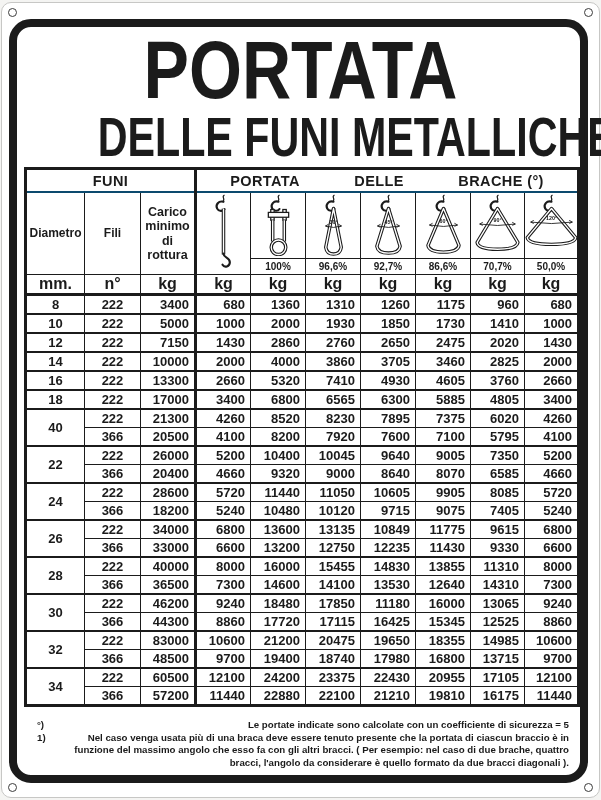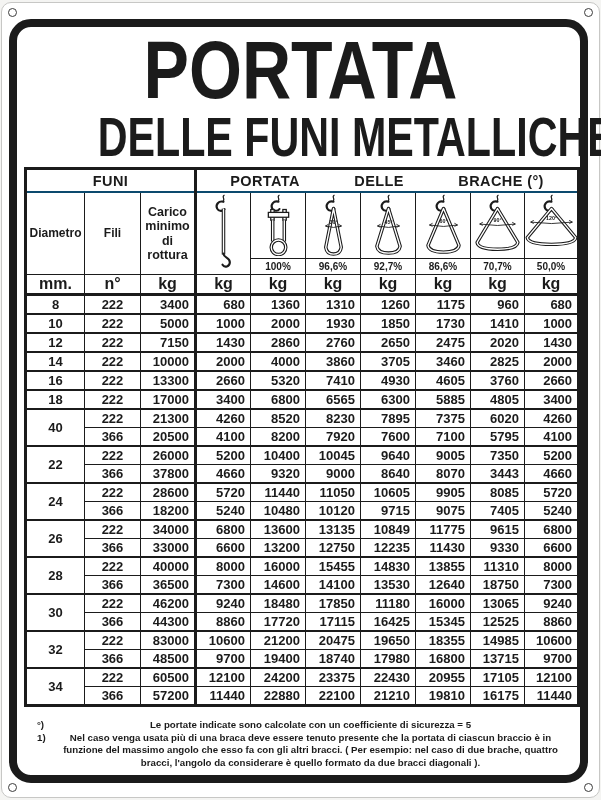--- a/index.html
+++ b/index.html
@@ -60,21 +60,21 @@
   tbody tr.gs td{border-top:2.5px solid #1b1b1b;}
   tbody td.c-num{text-align:right;padding-right:5px;}
   tbody td.c-diam,tbody td.c-fili{text-align:center;}
 
   .notes{
     position:absolute;left:37px;right:32px;top:719px;
     font-size:9.7px;font-weight:700;line-height:1.3;
   }
   .note{display:flex;}
   .note .mk{flex:0 0 15px;}
-  .note .tx{flex:1;text-align:center;}
+  .note .tx{flex:1;text-align:right;}
 
   
   .hk{fill:none;stroke:#1b1b1b;stroke-width:2.2;stroke-linecap:round}
   .tl2{fill:none;stroke:#1b1b1b;stroke-width:1.2}
   .rope{fill:none;stroke:#1b1b1b;stroke-width:3.6;stroke-linejoin:round}
   .ropein{fill:none;stroke:#ffffff;stroke-width:1.4;stroke-linejoin:round}
   .box{fill:#ffffff;stroke:#1b1b1b;stroke-width:1.3}
   .ang{fill:none;stroke:#1b1b1b;stroke-width:.9}
   .alab{font-family:"Liberation Sans",sans-serif;font-size:5.5px;font-weight:700;fill:#1b1b1b}
 </style>
@@ -330,27 +330,27 @@
         <td class="c-num">5200</td>
         <td class="c-num">10400</td>
         <td class="c-num">10045</td>
         <td class="c-num">9640</td>
         <td class="c-num">9005</td>
         <td class="c-num">7350</td>
         <td class="c-num">5200</td>
       </tr>
       <tr>
         <td class="c-fili">366</td>
-        <td class="c-num sec-end">37800</td>
+        <td class="c-num sec-end">20400</td>
         <td class="c-num">4660</td>
         <td class="c-num">9320</td>
         <td class="c-num">9000</td>
         <td class="c-num">8640</td>
         <td class="c-num">8070</td>
-        <td class="c-num">3443</td>
+        <td class="c-num">6585</td>
         <td class="c-num">4660</td>
       </tr>
       <tr class="gs">
         <td class="c-diam" rowspan="2">24</td>
         <td class="c-fili">222</td>
         <td class="c-num sec-end">28600</td>
         <td class="c-num">5720</td>
         <td class="c-num">11440</td>
         <td class="c-num">11050</td>
         <td class="c-num">10605</td>
@@ -405,21 +405,21 @@
         <td class="c-num">8000</td>
       </tr>
       <tr>
         <td class="c-fili">366</td>
         <td class="c-num sec-end">36500</td>
         <td class="c-num">7300</td>
         <td class="c-num">14600</td>
         <td class="c-num">14100</td>
         <td class="c-num">13530</td>
         <td class="c-num">12640</td>
-        <td class="c-num">18750</td>
+        <td class="c-num">14310</td>
         <td class="c-num">7300</td>
       </tr>
       <tr class="gs">
         <td class="c-diam" rowspan="2">30</td>
         <td class="c-fili">222</td>
         <td class="c-num sec-end">46200</td>
         <td class="c-num">9240</td>
         <td class="c-num">18480</td>
         <td class="c-num">17850</td>
         <td class="c-num">11180</td>

